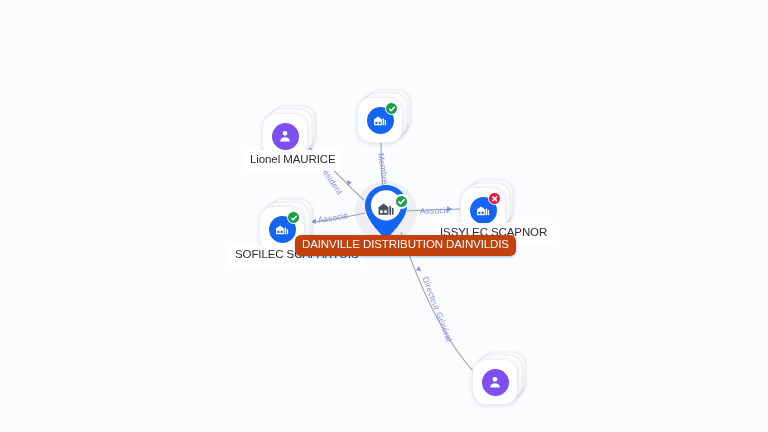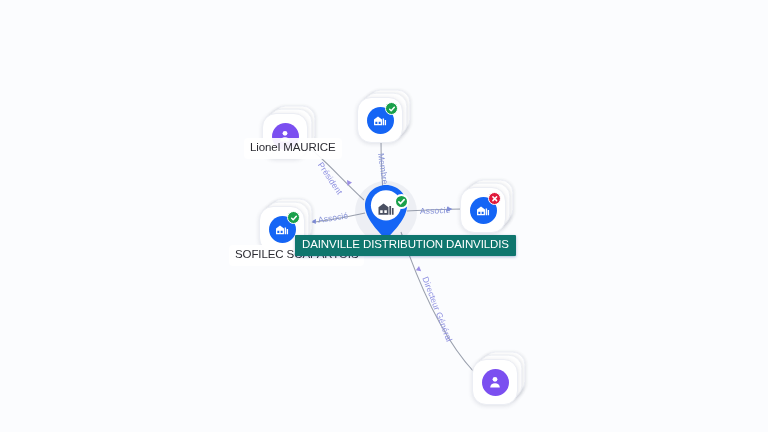--- a/index.html
+++ b/index.html
@@ -90,25 +90,25 @@
     font-size: 11.5px;
     line-height: 1;
     padding: 4px 6px 5px 6px;
     border-radius: 4px;
     background: rgba(255,255,255,0.93);
     color: #2c2c33;
     letter-spacing: -0.1px;
     z-index: 8;
   }
   .lbl.sel {
-    background: #0f766e;
+    background: #c2410c;
     color: #ffffff;
     font-size: 11.5px;
     padding: 4px 7px 5px 7px;
-    border-radius: 1px;
+    border-radius: 6px;
     z-index: 9;
     box-shadow: 0 1px 3px rgba(20,60,140,0.35);
   }
   .edge-lbl {
     position: absolute;
     font-size: 8.5px;
     color: #8d8fe0;
     white-space: nowrap;
     letter-spacing: .1px;
     z-index: 4;
@@ -154,21 +154,21 @@
     <div class="card s2" style="left:-22px; top:-22px;"></div>
     <div class="card s3" style="left:-22px; top:-22px;">
       <div class="avatar person">
         <svg width="16" height="16" viewBox="0 0 24 24" fill="#ffffff">
           <circle cx="12" cy="8" r="3.6"></circle>
           <path d="M4.8 20.2c0-3.9 3.2-6.2 7.2-6.2s7.2 2.3 7.2 6.2z"></path>
         </svg>
       </div>
     </div>
   </div>
-  <div class="lbl" style="left:244px; top:138px;">Lionel MAURICE</div>
+  <div class="lbl" style="left:244px; top:150px;">Lionel MAURICE</div>
 
   <div class="node" style="left:379px; top:119px;">
     <div class="card s1" style="left:-22px; top:-22px;"></div>
     <div class="card s2" style="left:-22px; top:-22px;"></div>
     <div class="card s3" style="left:-22px; top:-22px;">
       <div class="avatar company">
         <svg width="16" height="16" viewBox="0 0 24 24" fill="#ffffff">
           <path d="M3 20V11.2L9 6.6l6 4.6V20H3zm2-2h3v-3.3H5V18zm5 0h3v-3.3h-3V18z"></path>
           <path d="M16 20V9.6h2.1V20H16zm3.1 0V12h2V20h-2z"></path>
         </svg>
@@ -210,20 +210,21 @@
           <path d="M16 20V9.6h2.1V20H16zm3.1 0V12h2V20h-2z"></path>
         </svg>
       </div>
       <div class="badge bad">
         <svg width="7.5" height="7.5" viewBox="0 0 24 24" fill="none" stroke="#ffffff" stroke-width="4.6" stroke-linecap="round">
           <path d="M6 6l12 12M18 6L6 18"></path>
         </svg>
       </div>
     </div>
   </div>
+  <div class="lbl" style="left:434px; top:223px;">ISSYLEC SCAPNOR</div>
 
   <div class="node" style="left:494px; top:381px;">
     <div class="card s1" style="left:-22px; top:-22px;"></div>
     <div class="card s2" style="left:-22px; top:-22px;"></div>
     <div class="card s3" style="left:-22px; top:-22px;">
       <div class="avatar person">
         <svg width="16" height="16" viewBox="0 0 24 24" fill="#ffffff">
           <circle cx="12" cy="8" r="3.6"></circle>
           <path d="M4.8 20.2c0-3.9 3.2-6.2 7.2-6.2s7.2 2.3 7.2 6.2z"></path>
         </svg>

